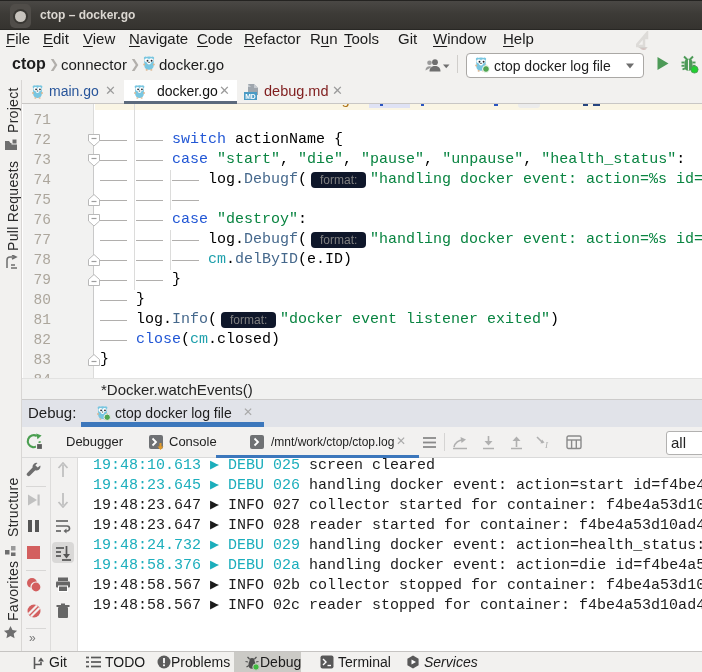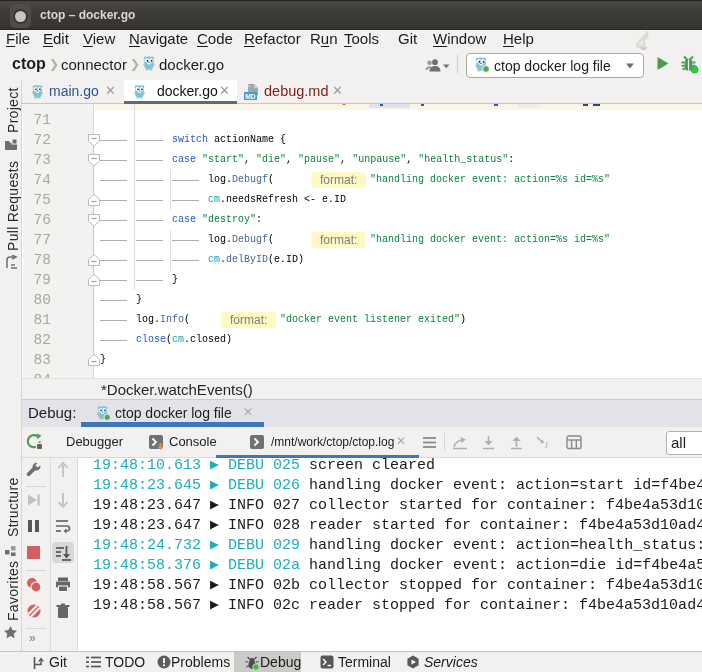--- a/index.html
+++ b/index.html
@@ -24,23 +24,23 @@
 .crumbsep { color:#b2afab; }
 
 #tabbar { left:0; top:80px; width:702px; height:24px; background:#f2f1ef; border-bottom:1px solid #c9c7c5; }
 
 #stripe { left:0; top:80px; width:22px; height:571px; background:#f2f1ef; border-right:1px solid #d8d6d4; z-index:5; }
 .vtext { position:absolute; transform:rotate(-90deg); transform-origin:left top; font-size:14px; letter-spacing:0.3px; color:#2a2a2a; white-space:nowrap; }
 
 #editor { left:23px; top:104px; width:679px; height:274px; background:#fff; overflow:hidden; }
 #gutter { position:absolute; left:0; top:0; width:71px; height:274px; background:#f2f2f1; border-right:1px solid #dbdbda; }
 .lnum { position:absolute; left:0; width:28px; text-align:right; font-family:"Liberation Mono",monospace; font-size:14.5px; color:#aca69c; }
-.cl { position:absolute; left:0; font-family:"Liberation Mono",monospace; font-size:10px; white-space:pre; line-height:20px; height:20px; }
+.cl { position:absolute; left:0; font-family:"Liberation Mono",monospace; font-size:15px; white-space:pre; line-height:20px; height:20px; }
 .kw { color:#2257d5; } .str { color:#098441; } .fn { color:#45688c; } .tl { color:#1fa0ac; }
-.hint { position:absolute; background:#fef9c3; color:#7f7f7f; border-radius:4px; font-size:12px; font-family:"Liberation Sans",sans-serif; height:16px; line-height:16px; padding:0 9px; }
+.hint { position:absolute; background:#0f172a; color:#7f7f7f; border-radius:4px; font-size:12px; font-family:"Liberation Sans",sans-serif; height:16px; line-height:16px; padding:0 9px; }
 .tabline { position:absolute; height:1px; background:#b1afad; width:27px; }
 .iguide { position:absolute; width:1px; background:#dcdcdb; }
 
 #crumb2 { left:0; top:378px; width:702px; height:22px; background:#f1f1f0; border-top:1px solid #e2e2e1; border-bottom:1px solid #d2d1d0; font-size:15px; color:#262626; }
 
 #dbghead { left:0; top:400px; width:702px; height:44px; background:#e1e3e9; }
 
 #dbgbar { left:0; top:427px; width:702px; height:31px; background:#f2f1f0; font-size:13px; color:#222; border-bottom:1px solid #dadada; }
 
 #dbgbody { left:0; top:458px; width:702px; height:193px; background:#fff; }
@@ -305,21 +305,20 @@
   <div class="abs" style="left:570px;top:0px;width:7px;height:2px;background:#27457f;"></div>
 
   <div class="cl" style="top:26px;left:149px;"><span class="kw">switch</span> actionName {</div>
 
   <div class="cl" style="top:46px;left:149px;"><span class="kw">case</span> <span class="str">"start"</span>, <span class="str">"die"</span>, <span class="str">"pause"</span>, <span class="str">"unpause"</span>, <span class="str">"health_status"</span>:</div>
 
   <div class="cl" style="top:66px;left:185px;">log.<span class="fn">Debugf</span>(</div>
   <div class="hint" style="left:288px;top:68px;">format:</div>
   <div class="cl" style="top:66px;left:347px;"><span class="str">"handling docker event: action=%s id=%s"</span></div>
 
-  <div class="cl" style="top:86px;left:185px;"><span class="tl">cm</span>.needsRefresh &lt;- e.ID</div>
 
   <div class="cl" style="top:106px;left:149px;"><span class="kw">case</span> <span class="str">"destroy"</span>:</div>
 
   <div class="cl" style="top:126px;left:185px;">log.<span class="fn">Debugf</span>(</div>
   <div class="hint" style="left:288px;top:128px;">format:</div>
   <div class="cl" style="top:126px;left:347px;"><span class="str">"handling docker event: action=%s id=%s"</span></div>
 
   <div class="cl" style="top:146px;left:185px;"><span class="tl">cm</span>.<span class="fn">delByID</span>(e.ID)</div>
 
   <div class="cl" style="top:166px;left:149px;">}</div>

